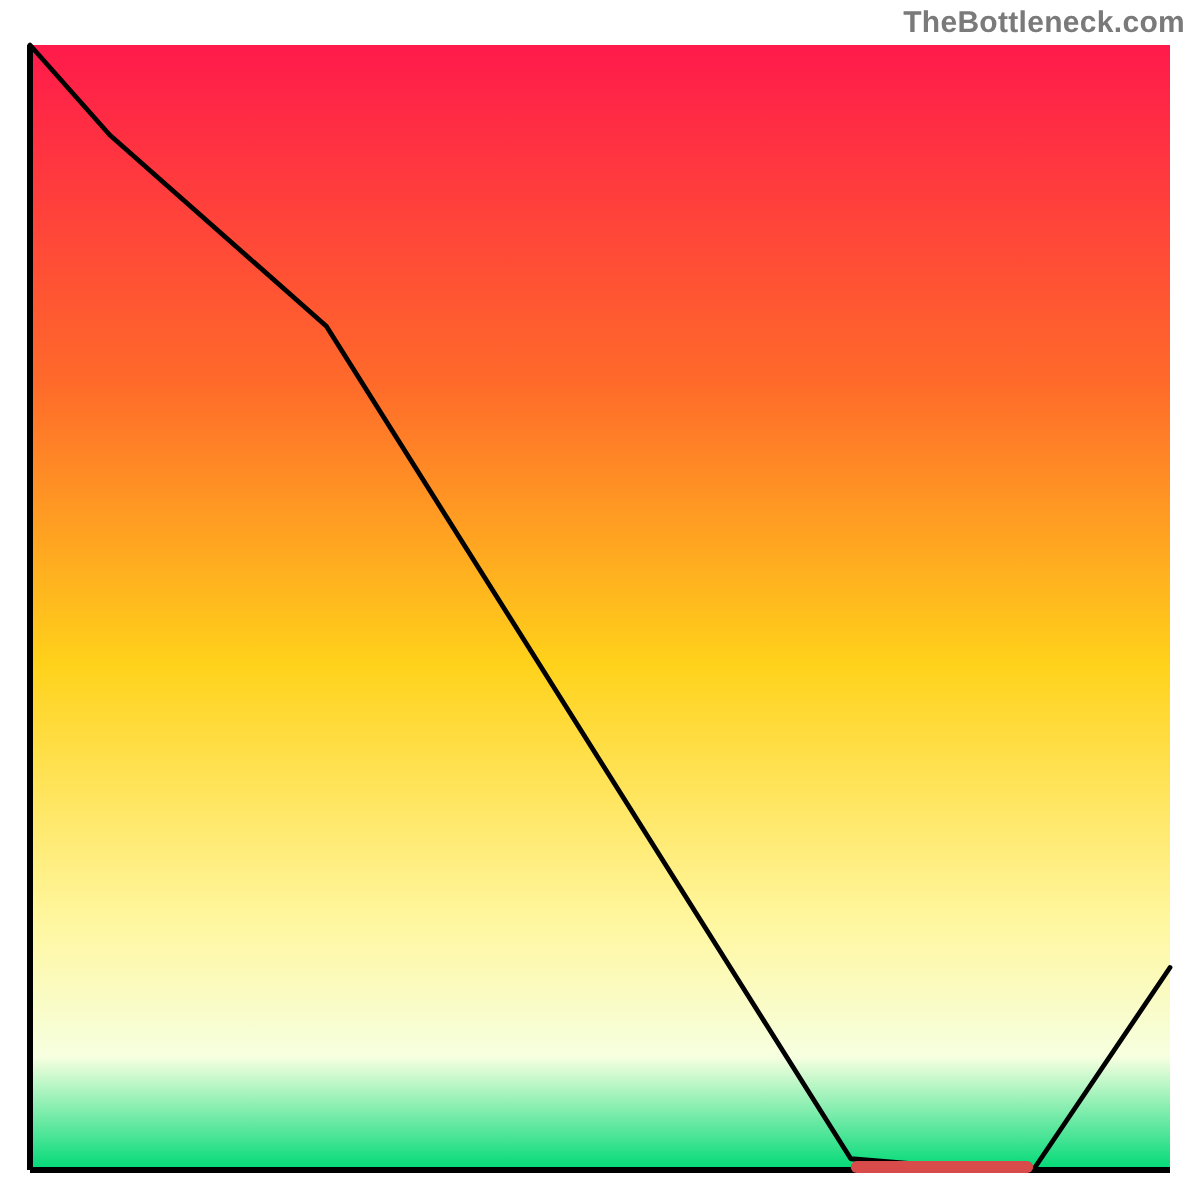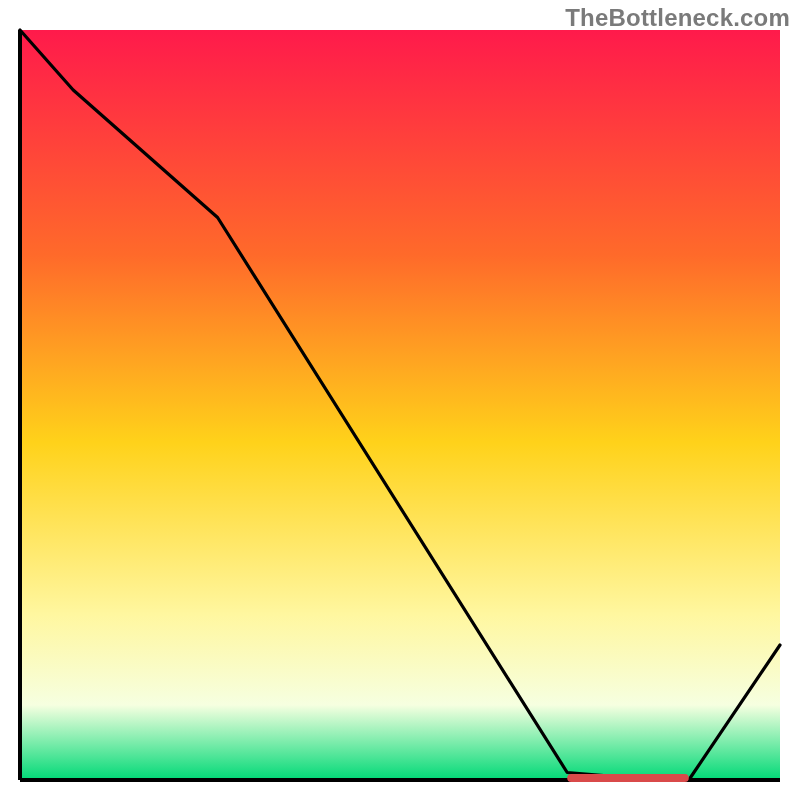--- a/index.html
+++ b/index.html
@@ -7,21 +7,21 @@
   .container {
     position: relative;
     width: 800px;
     height: 800px;
   }
   .attribution {
     position: absolute;
     top: 4px;
     right: 10px;
     font-family: Arial, Helvetica, sans-serif;
-    font-size: 24px;
+    font-size: 20px;
     font-weight: bold;
     color: #7a7a7a;
     letter-spacing: 0.2px;
   }
   .plot {
     position: absolute;
     left: 18px;
     top: 28px;
     width: 764px;
     height: 754px;

